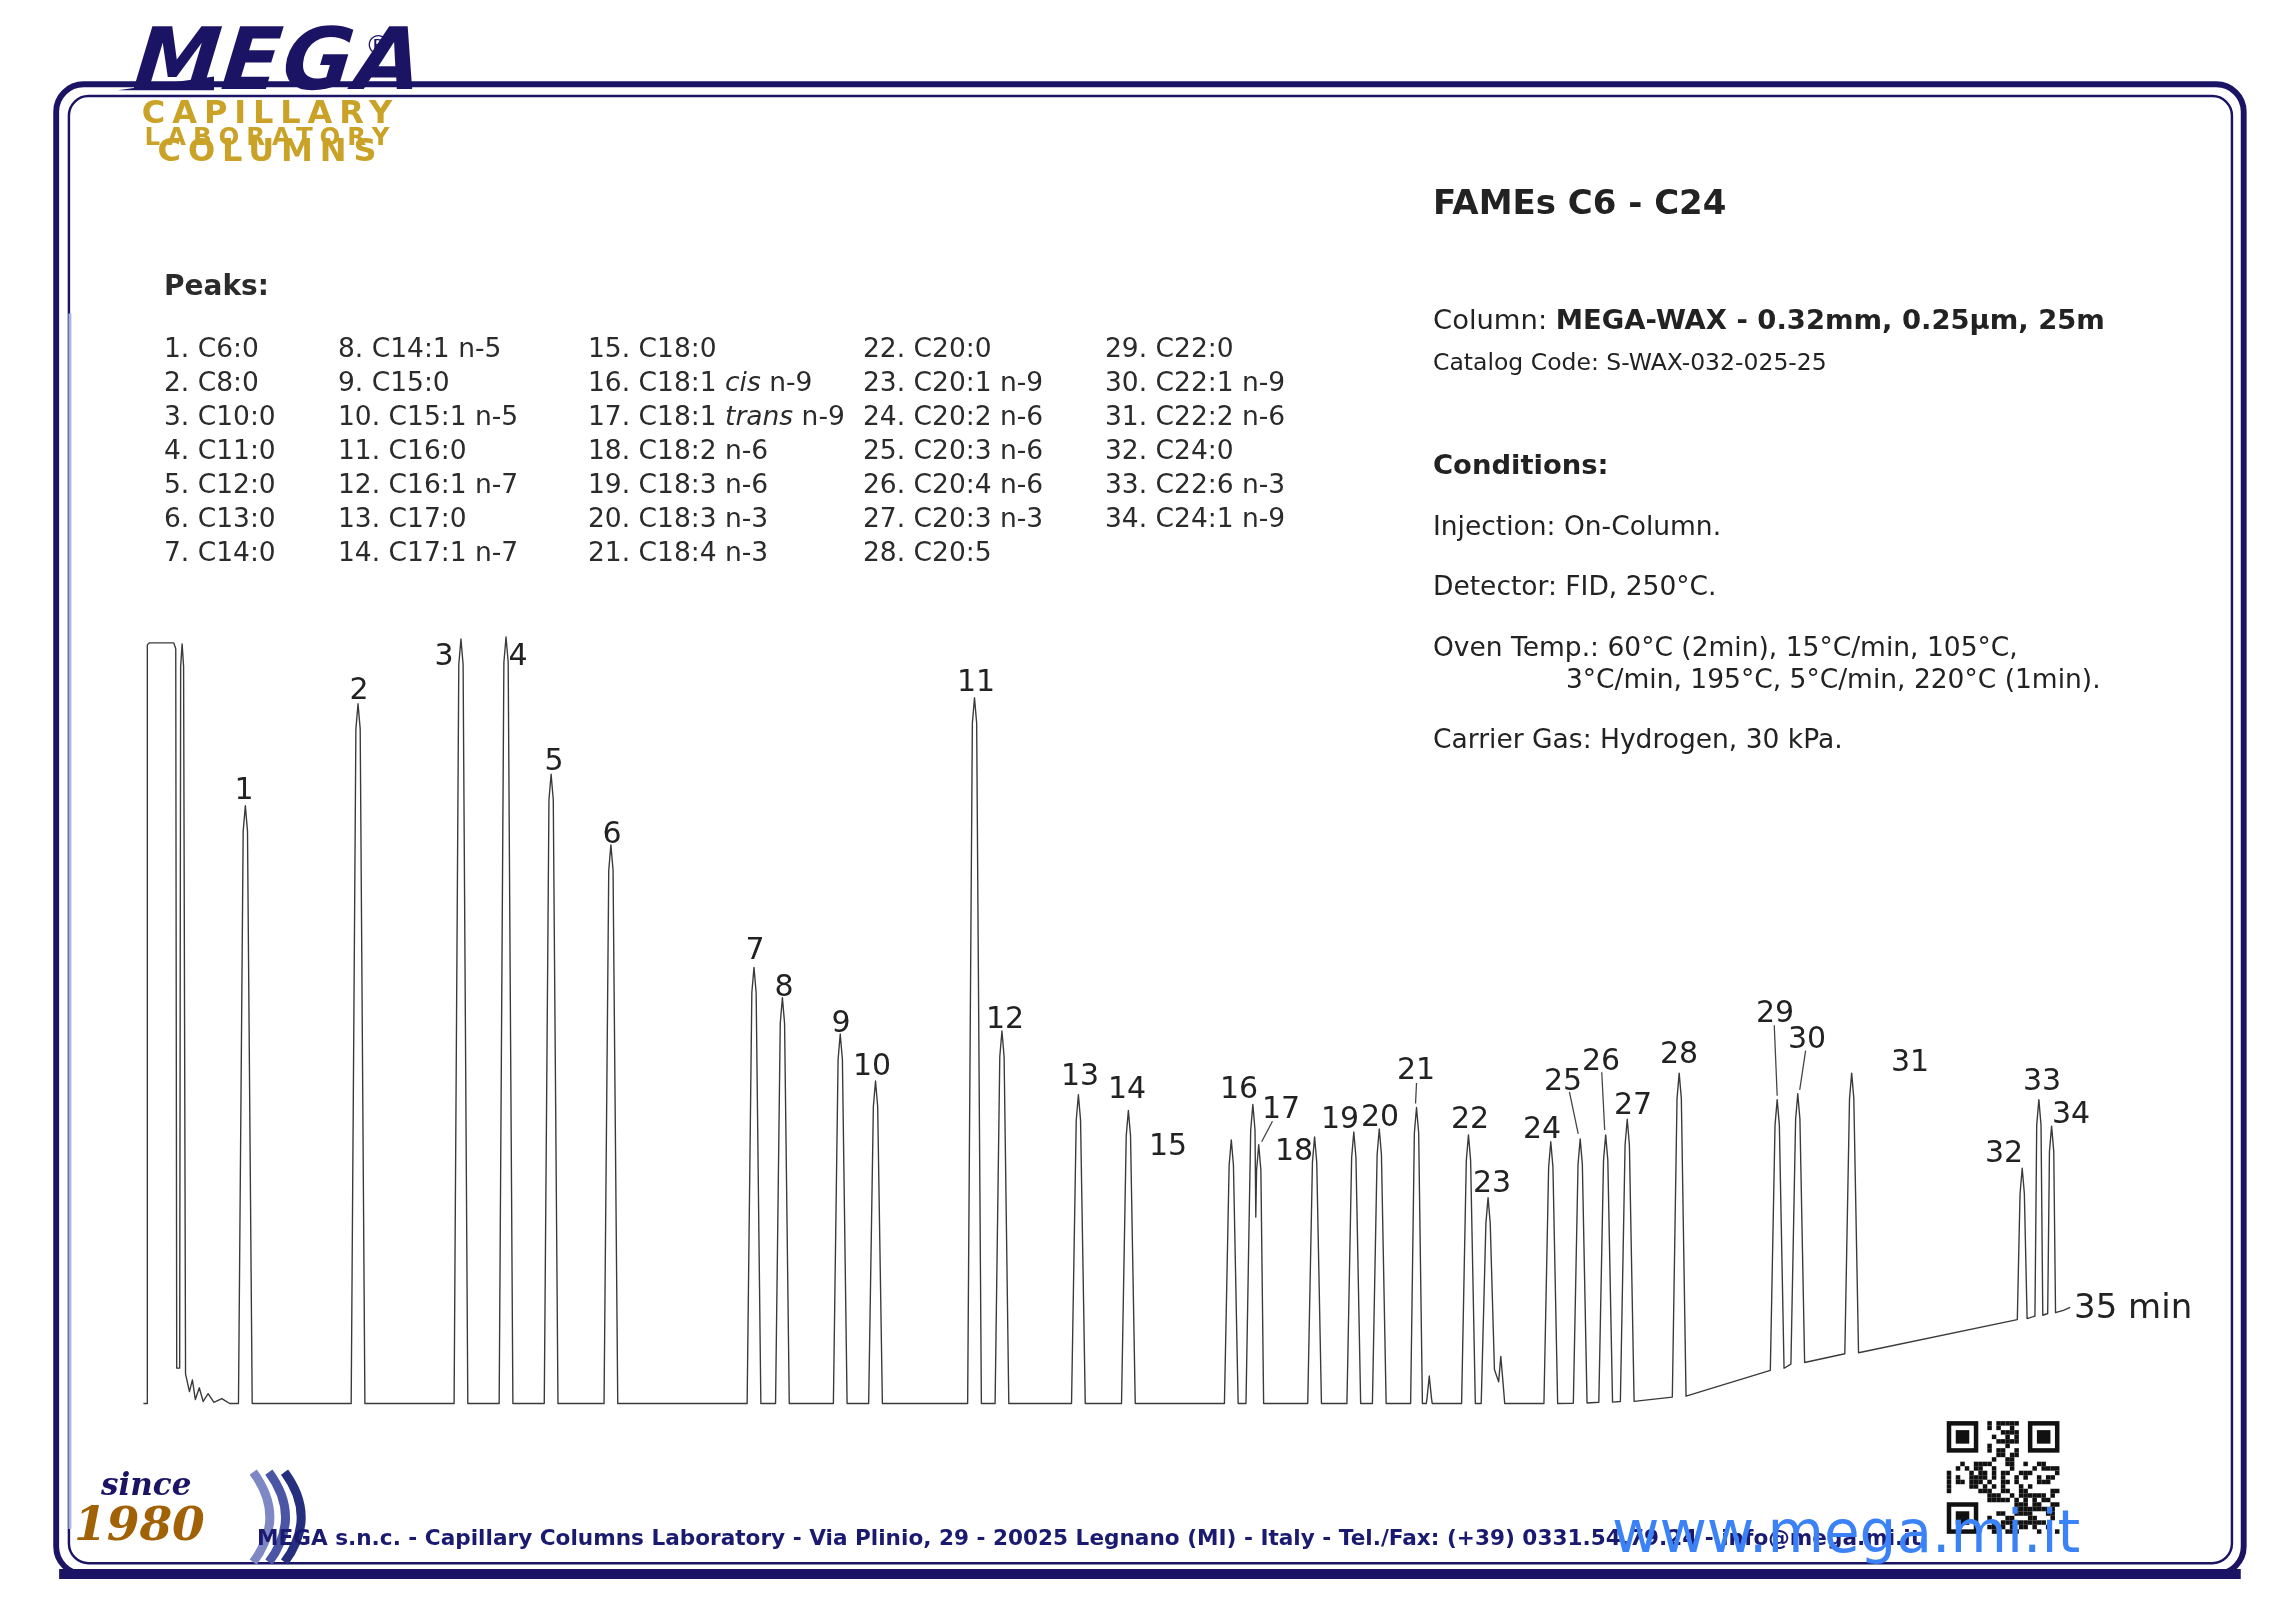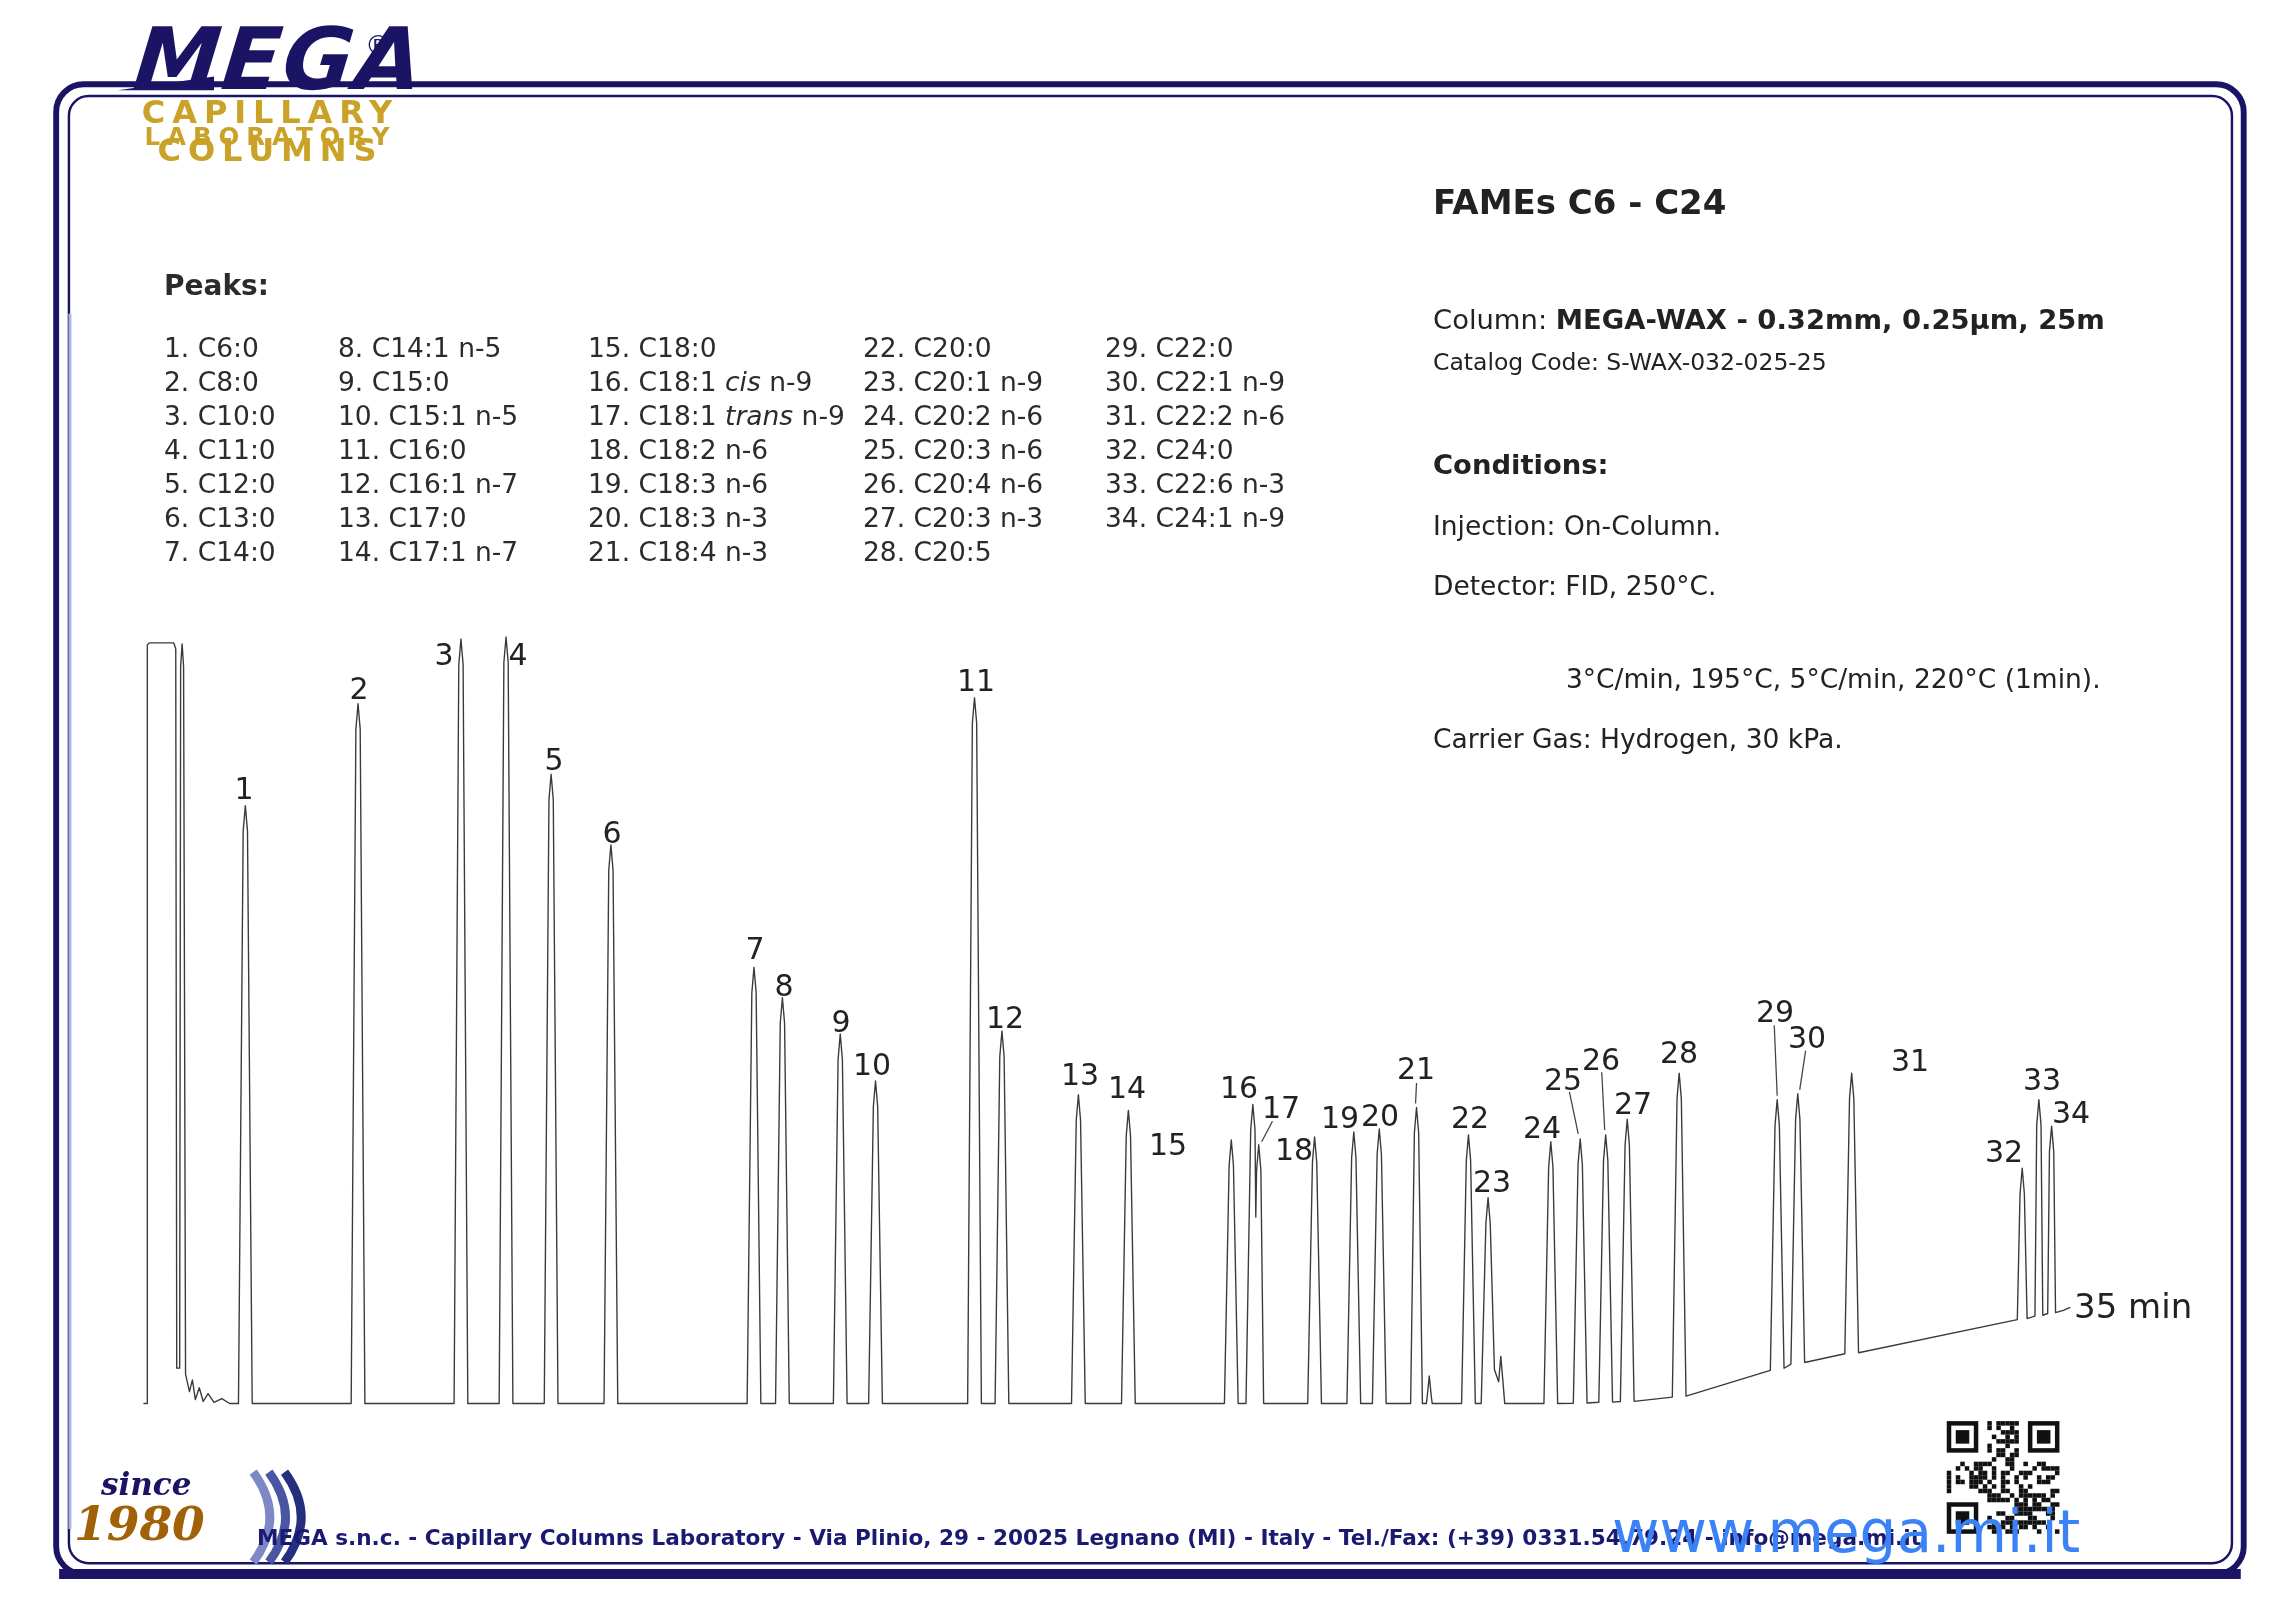--- a/index.html
+++ b/index.html
@@ -281,20 +281,21 @@
   <div class="brand-sub1">CAPILLARY COLUMNS</div>
   <div class="brand-sub2">LABORATORY</div>
 
   <div class="title1">FAMEs C6 - C24</div>
   <div class="colline"><span>Column: </span><b>MEGA-WAX - 0.32mm, 0.25µm, 25m</b></div>
   <div class="catline">Catalog Code: S-WAX-032-025-25</div>
 
   <div class="cond-h">Conditions:</div>
   <div class="cond injection">Injection: On-Column.</div>
   <div class="cond detector">Detector: FID, 250°C.</div>
+  <div class="cond oven1">Oven Temp.: 60°C (2min), 15°C/min, 105°C,</div>
   <div class="cond oven2">3°C/min, 195°C, 5°C/min, 220°C (1min).</div>
   <div class="cond carrier">Carrier Gas: Hydrogen, 30 kPa.</div>
 
   <div class="peaks-h">Peaks:</div>
   <div id="peaks-columns">
       <div class="pcol" style="left: 164px;">
         <div>1. C6:0</div>
         <div>2. C8:0</div>
         <div>3. C10:0</div>
         <div>4. C11:0</div>

